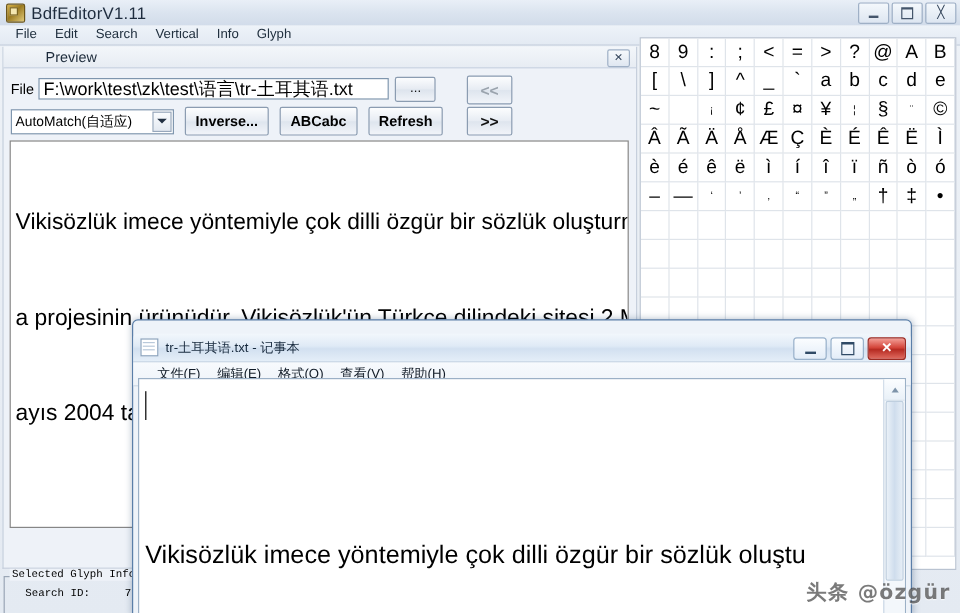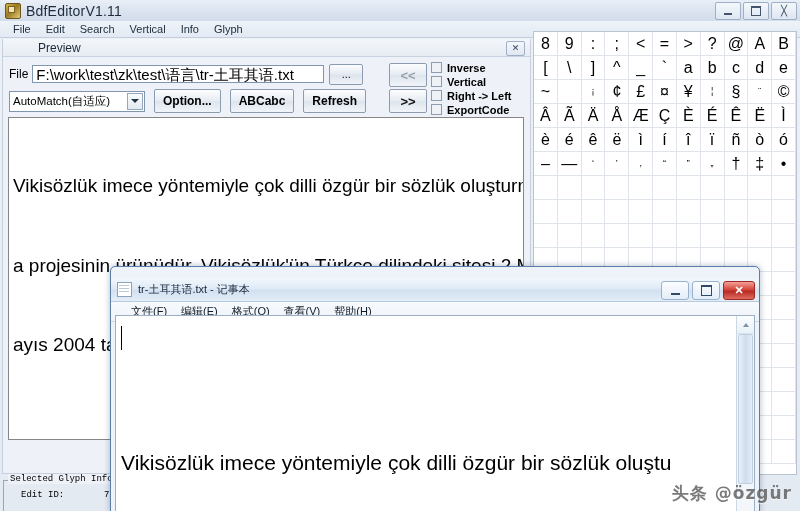--- a/index.html
+++ b/index.html
@@ -309,46 +309,28 @@
       <div id="file-browse">...</div>
     </div>
 
     <div id="ctrl-row">
       <div id="match-select">
         <span>AutoMatch(自适应)</span>
         <span id="match-arrow">
             <i></i>
           </span>
       </div>
-      <div class="btn3d">Option...</div>
+      <div class="btn3d">Inverse...</div>
       <div class="btn3d">ABCabc</div>
       <div class="btn3d">Refresh</div>
     </div>
 
     <div class="navbtn" id="nav-prev">&lt;&lt;</div>
     <div class="navbtn" id="nav-next">&gt;&gt;</div>
 
-    <div id="check-group">
-      <div class="chkrow">
-        <span class="chkbox"></span>
-        <span class="chklabel">Inverse</span>
-      </div>
-      <div class="chkrow">
-        <span class="chkbox"></span>
-        <span class="chklabel">Vertical</span>
-      </div>
-      <div class="chkrow">
-        <span class="chkbox"></span>
-        <span class="chklabel">Right -&gt; Left</span>
-      </div>
-      <div class="chkrow">
-        <span class="chkbox"></span>
-        <span class="chklabel">ExportCode</span>
-      </div>
-    </div>
 
     <div id="preview-text">
       <div class="pline">Vikisözlük imece yöntemiyle çok dilli özgür bir sözlük oluşturm</div>
       <div class="pline">a projesinin ürünüdür. Vikisözlük'ün Türkçe dilindeki sitesi 2 M</div>
       <div class="pline">ayıs 2004 tarihinde kurulmuştur.</div>
       <div class="pline"></div>
       
       
       
       
@@ -357,21 +339,21 @@
       
       
       
       
       
     </div>
   </div>
 
   <div id="glyph-info">
     <span id="glyph-info-title">Selected Glyph Info</span>
-    <span id="glyph-id-label">Edit ID:</span>
+    <span id="glyph-id-label">Search ID:</span>
     <span id="glyph-id-value">7</span>
   </div>
 
   <div id="glyph-grid">
       <div class="grow">
         <div class="gcell">8</div>
         <div class="gcell">9</div>
         <div class="gcell">:</div>
         <div class="gcell">;</div>
         <div class="gcell">&lt;</div>

